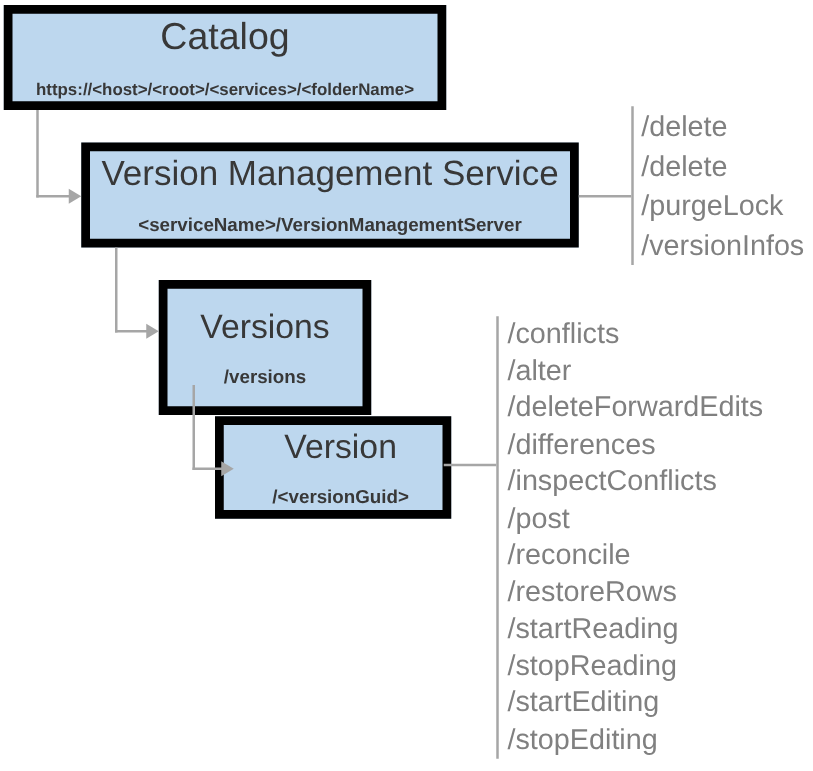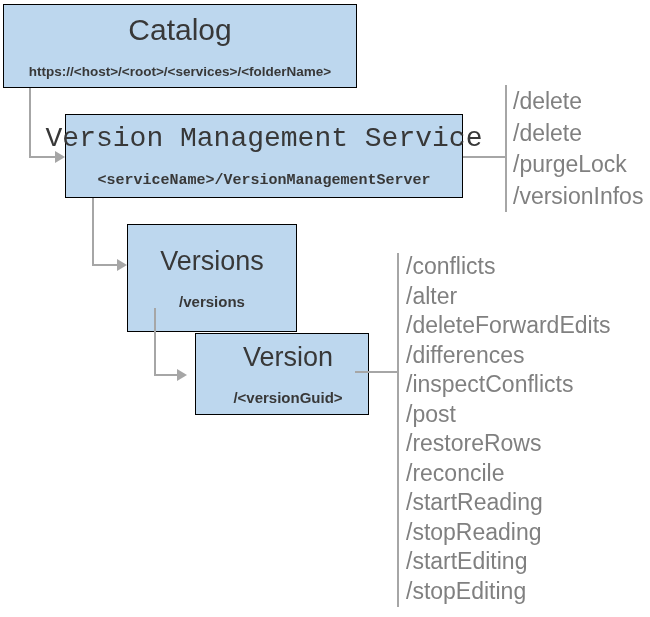--- a/index.html
+++ b/index.html
@@ -12,44 +12,44 @@
     position: relative;
     width: 650px;
     height: 617px;
     background: #ffffff;
     overflow: hidden;
   }
   
   .node {
     position: absolute;
     background: #bdd7ee;
-    border: 1px solid #000000;
+    border: 7px solid #000000;
     box-sizing: border-box;
     display: flex;
     flex-direction: column;
     align-items: center;
     justify-content: center;
     text-align: center;
   }
   .node-title {
     color: #383838;
     font-weight: 400;
     line-height: 1.15;
     white-space: nowrap;
   }
   .node-subtitle {
     color: #383838;
     font-weight: 700;
     white-space: nowrap;
     margin-top: 16px;
   }
   #node-catalog  { left: 3px;   top: 4px;   width: 354px; height: 84px; }
-  #node-vms      { left: 65px;  top: 114px; width: 398px; height: 84px; font-family: Liberation Mono, monospace; }
+  #node-vms      { left: 65px;  top: 114px; width: 398px; height: 84px; }
   #node-versions { left: 127px; top: 224px; width: 170px; height: 108px; }
-  #node-version  { left: 195px; top: 333px; width: 174px; height: 82px; padding-left: 12px; }
+  #node-version  { left: 172px; top: 333px; width: 189px; height: 82px; padding-left: 12px; }
 
   #node-catalog  .node-title { font-size: 30px; }
   #node-vms      .node-title { font-size: 28px; }
   #node-versions .node-title { font-size: 27px; }
   #node-version  .node-title { font-size: 27px; }
 
   #node-catalog  .node-subtitle { font-size: 13.5px; }
   #node-vms      .node-subtitle { font-size: 15px; }
   #node-versions .node-subtitle { font-size: 15px; }
   #node-version  .node-subtitle { font-size: 15px; }
@@ -151,21 +151,21 @@
     <li>/versionInfos</li>
   </ul>
 
   <ul class="ops version-ops">
     <li>/conflicts</li>
     <li>/alter</li>
     <li>/deleteForwardEdits</li>
     <li>/differences</li>
     <li>/inspectConflicts</li>
     <li>/post</li>
+    <li>/reconcile</li>
     <li>/restoreRows</li>
-    <li>/reconcile</li>
     <li>/startReading</li>
     <li>/stopReading</li>
     <li>/startEditing</li>
     <li>/stopEditing</li>
   </ul>
 
 </div>
 
 </body></html>

